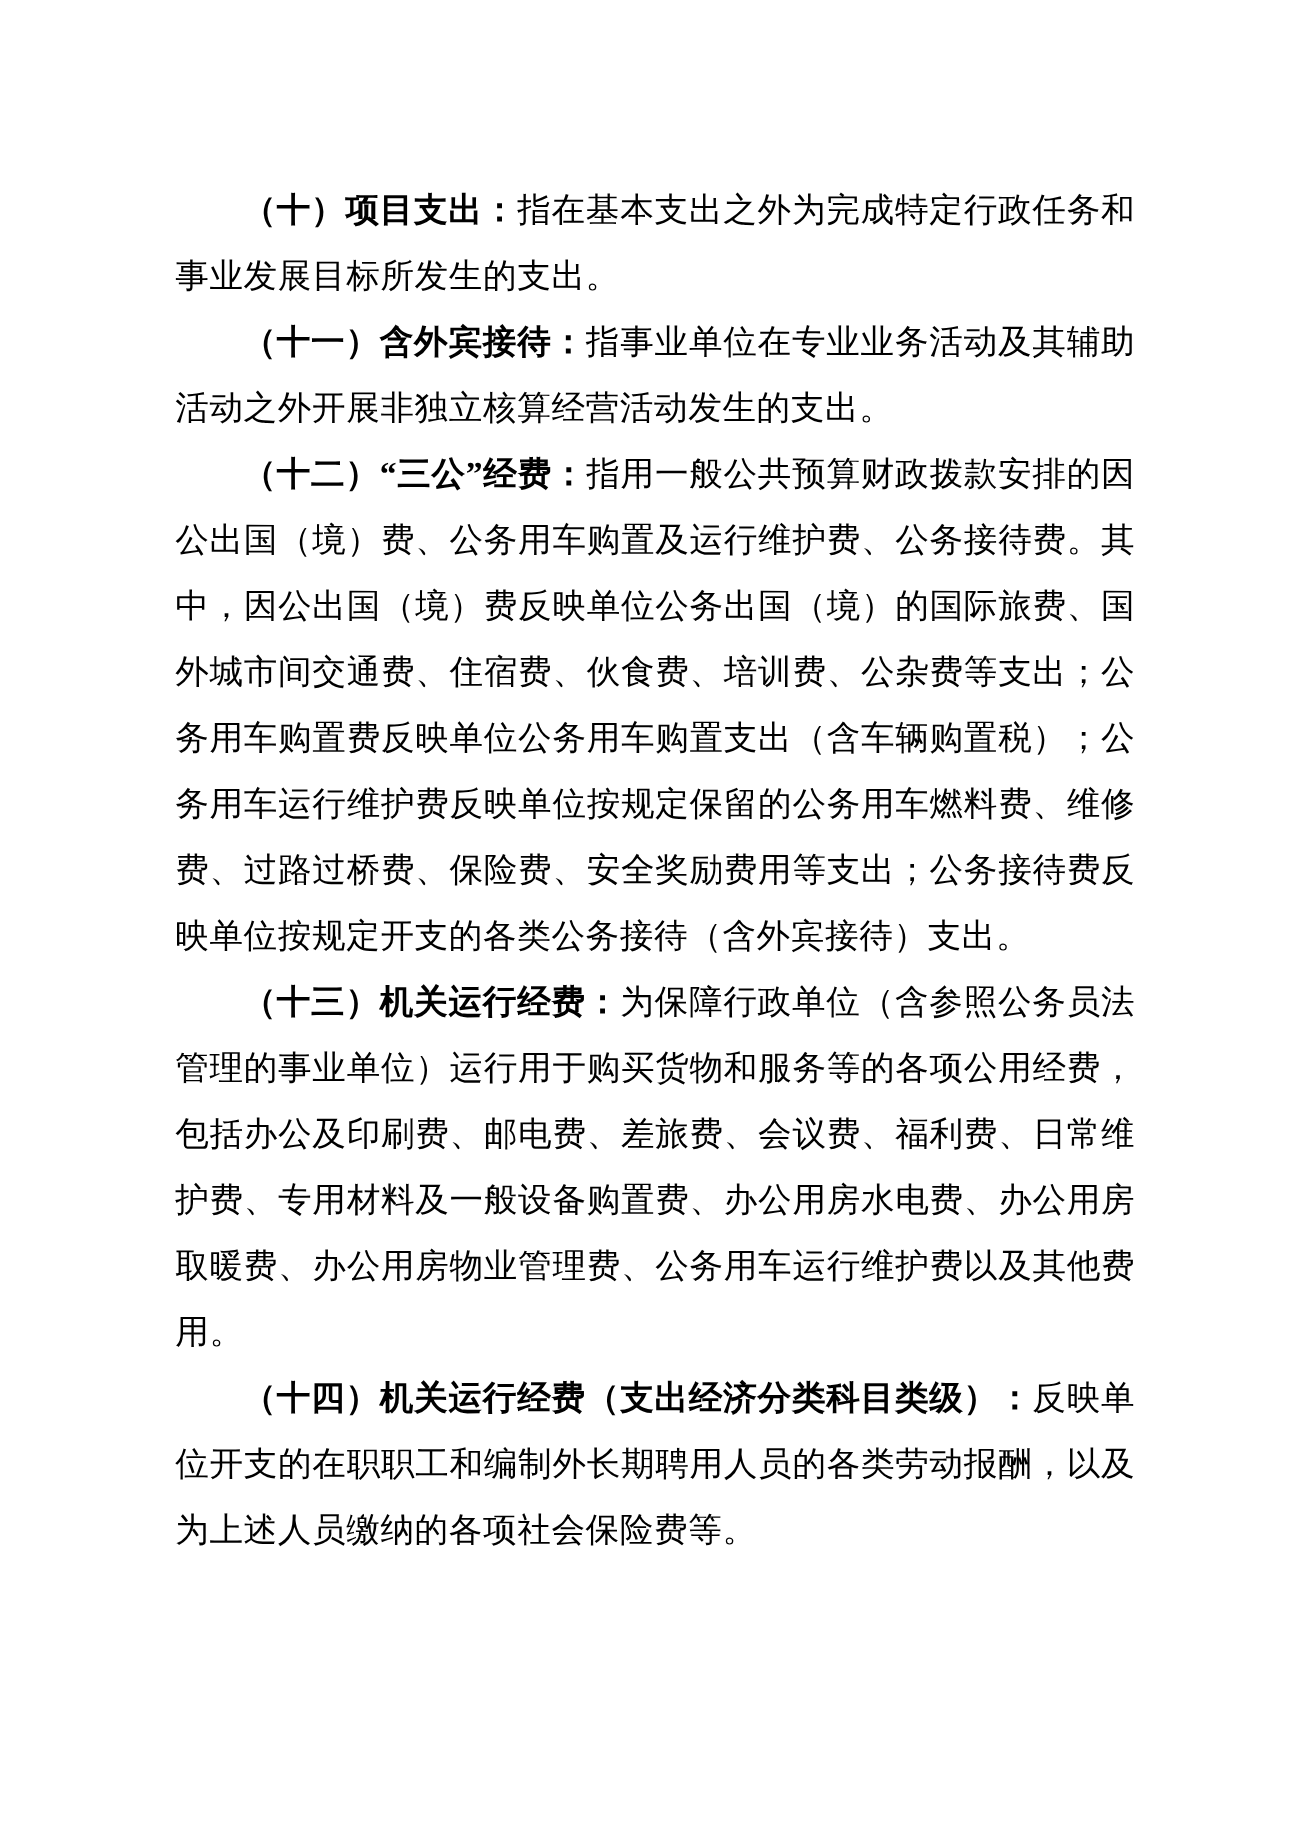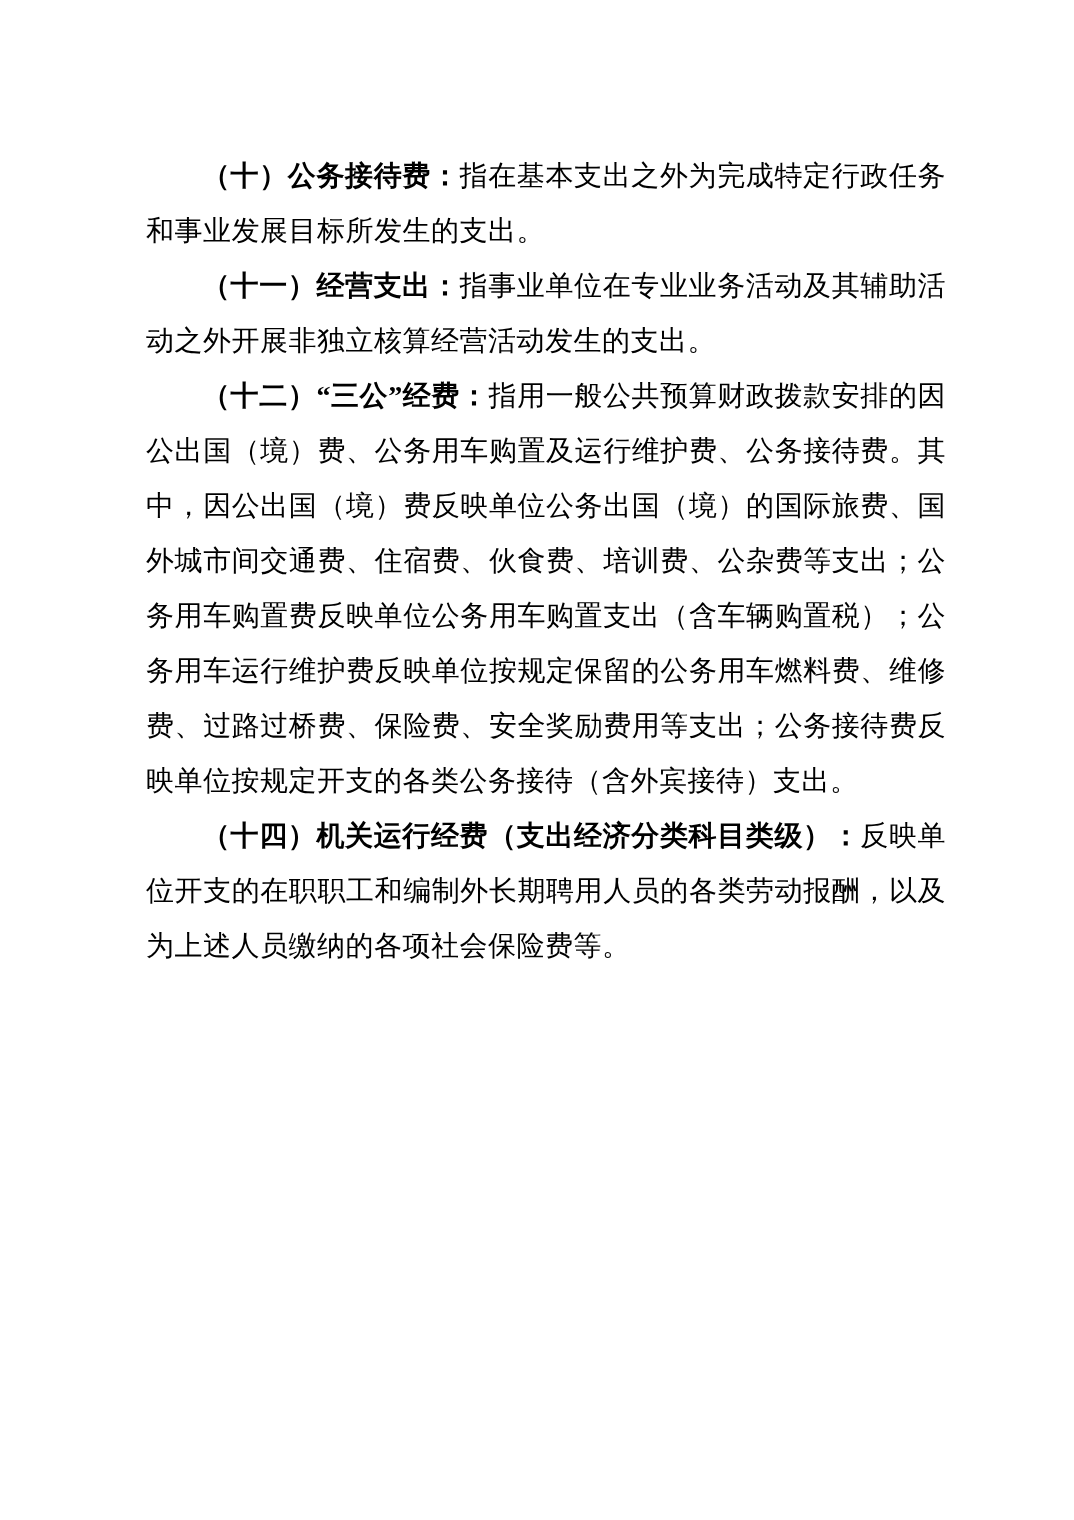--- a/index.html
+++ b/index.html
@@ -46,30 +46,33 @@
     font-weight: normal;
   }
 </style>
 </head>
 <body>
 
 <div class="page">
   <div class="doc-body">
 
     <p>
-      <span class="para-head">（十）公务接待费：</span><span class="para-body">指在基本支出之外为完成特定行政任务和事业发展目标所发生的支出。</span>
+      <span class="para-head">（十）项目支出：</span><span class="para-body">指在基本支出之外为完成特定行政任务和事业发展目标所发生的支出。</span>
     </p>
 
     <p>
-      <span class="para-head">（十一）经营支出：</span><span class="para-body">指事业单位在专业业务活动及其辅助活动之外开展非独立核算经营活动发生的支出。</span>
+      <span class="para-head">（十一）含外宾接待：</span><span class="para-body">指事业单位在专业业务活动及其辅助活动之外开展非独立核算经营活动发生的支出。</span>
     </p>
 
     <p>
       <span class="para-head">（十二）“三公”经费：</span><span class="para-body">指用一般公共预算财政拨款安排的因公出国（境）费、公务用车购置及运行维护费、公务接待费。其中，因公出国（境）费反映单位公务出国（境）的国际旅费、国外城市间交通费、住宿费、伙食费、培训费、公杂费等支出；公务用车购置费反映单位公务用车购置支出（含车辆购置税）；公务用车运行维护费反映单位按规定保留的公务用车燃料费、维修费、过路过桥费、保险费、安全奖励费用等支出；公务接待费反映单位按规定开支的各类公务接待（含外宾接待）支出。</span>
     </p>
 
+    <p>
+      <span class="para-head">（十三）机关运行经费：</span><span class="para-body">为保障行政单位（含参照公务员法管理的事业单位）运行用于购买货物和服务等的各项公用经费，包括办公及印刷费、邮电费、差旅费、会议费、福利费、日常维护费、专用材料及一般设备购置费、办公用房水电费、办公用房取暖费、办公用房物业管理费、公务用车运行维护费以及其他费用。</span>
+    </p>
 
     <p>
       <span class="para-head">（十四）机关运行经费（支出经济分类科目类级）：</span><span class="para-body">反映单位开支的在职职工和编制外长期聘用人员的各类劳动报酬，以及为上述人员缴纳的各项社会保险费等。</span>
     </p>
 
   </div>
 </div>
 
 </body></html>

